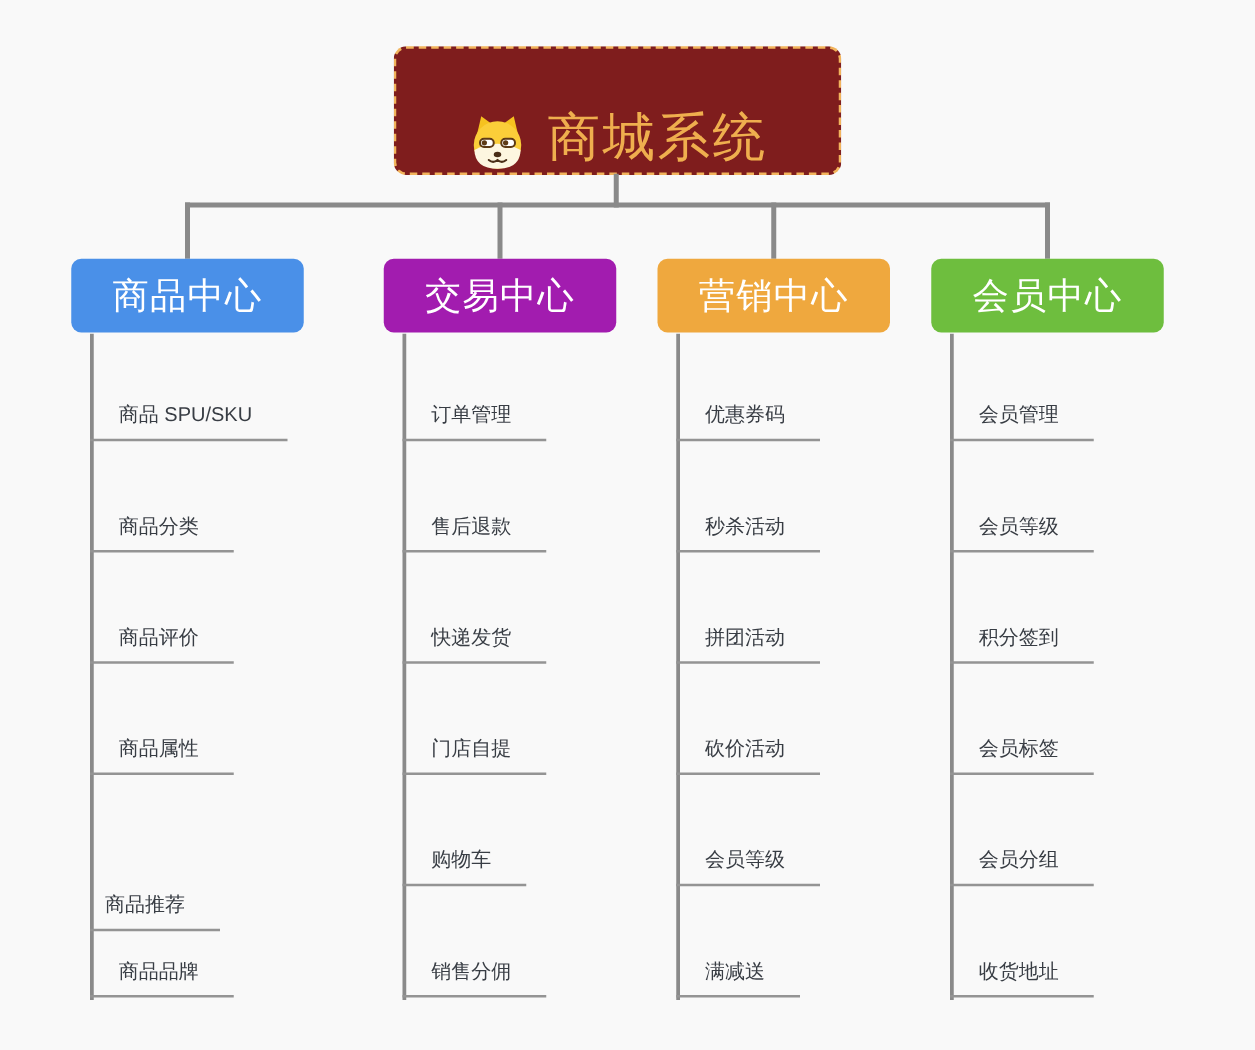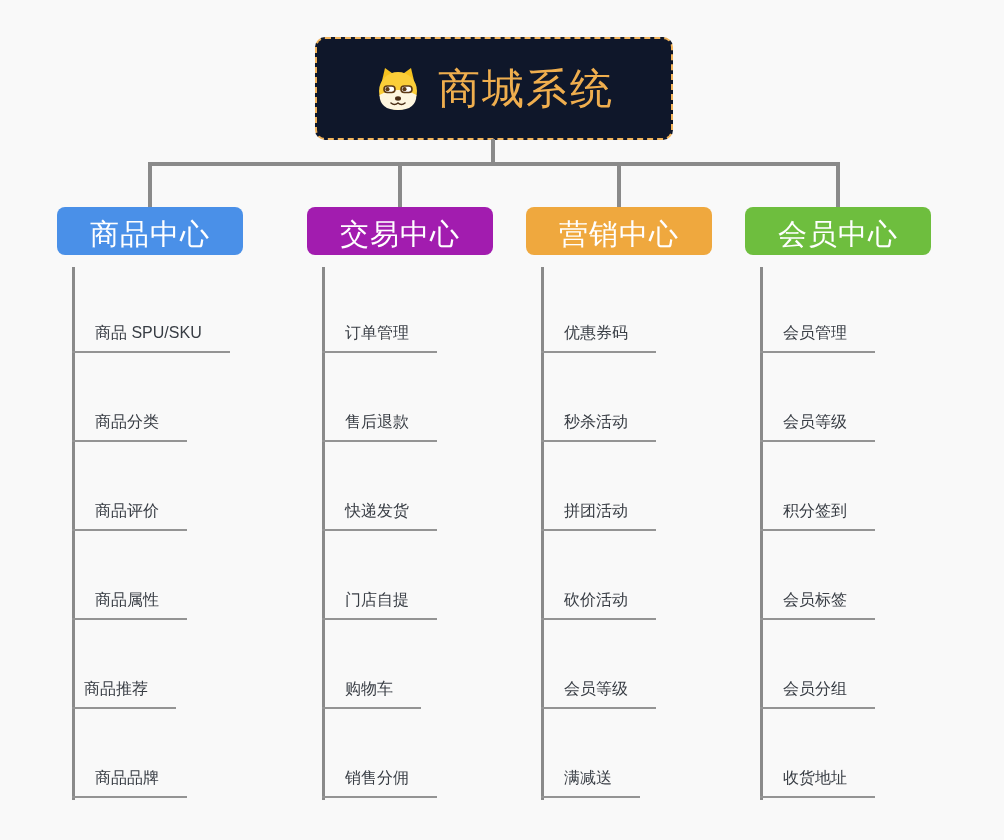--- a/index.html
+++ b/index.html
@@ -9,44 +9,44 @@
     font-family: "Liberation Sans", "DejaVu Sans", sans-serif;
     overflow: hidden;
   }
   #canvas { position: relative; width: 1004px; height: 840px; }
 
   
   .root-node {
     position: absolute;
     left: 315px; top: 37px;
     width: 358px; height: 103px;
-    background: #0f172a;
+    background: #7f1d1d;
     border: 2px dashed #f2b45c;
     border-radius: 10px;
-    display: flex; align-items: center; justify-content: center;
+    display: flex; align-items: flex-end; justify-content: center;
     gap: 16px;
   }
   .root-title {
     color: #efae4e;
     font-size: 42px;
     font-weight: 500;
     letter-spacing: 2px;
     white-space: nowrap;
   }
   .root-icon { width: 48px; height: 48px; flex: 0 0 auto; }
 
   
   .conn { position: absolute; background: #8a8a8a; }
 
   
   .branch-box {
     position: absolute;
-    width: 186px; height: 48px;
+    width: 186px; height: 59px;
     border-radius: 8px;
-    display: flex; align-items: flex-end; justify-content: center;
+    display: flex; align-items: center; justify-content: center;
     color: #ffffff;
     font-size: 29px;
     letter-spacing: 1px;
     white-space: nowrap;
     cursor: default;
   }
 
   
   .leaf {
     position: absolute;
@@ -94,21 +94,21 @@
     <div class="conn" style="left: 148px; top: 162px; width: 692px; height: 4px; background: rgb(138, 138, 138);"></div>
     <div class="conn" style="left: 148px; top: 162px; width: 4px; height: 45px; background: rgb(138, 138, 138);"></div>
     <div class="branch-box" style="left: 57px; top: 207px; background: rgb(74, 144, 232);">
       <span>商品中心</span>
     </div>
     <div class="conn" style="left: 72px; top: 267px; width: 3px; height: 533px; background: rgb(138, 138, 138);"></div>
     <div class="leaf" style="left: 72px; top: 317px;">商品 SPU/SKU</div>
     <div class="leaf" style="left: 72px; top: 406px;">商品分类</div>
     <div class="leaf" style="left: 72px; top: 495px;">商品评价</div>
     <div class="leaf" style="left: 72px; top: 584px;">商品属性</div>
-    <div class="leaf" style="left: 72px; top: 673px; padding-left: 12px;">商品推荐</div>
+    <div class="leaf" style="left: 72px; top: 709px; padding-left: 12px;">商品推荐</div>
     <div class="leaf" style="left: 72px; top: 762px;">商品品牌</div>
     <div class="conn" style="left: 398px; top: 162px; width: 4px; height: 45px; background: rgb(138, 138, 138);"></div>
     <div class="branch-box" style="left: 307px; top: 207px; background: #a21caf;">
       <span>交易中心</span>
     </div>
     <div class="conn" style="left: 322px; top: 267px; width: 3px; height: 533px; background: rgb(138, 138, 138);"></div>
     <div class="leaf" style="left: 322px; top: 317px;">订单管理</div>
     <div class="leaf" style="left: 322px; top: 406px;">售后退款</div>
     <div class="leaf" style="left: 322px; top: 495px;">快递发货</div>
     <div class="leaf" style="left: 322px; top: 584px;">门店自提</div>

